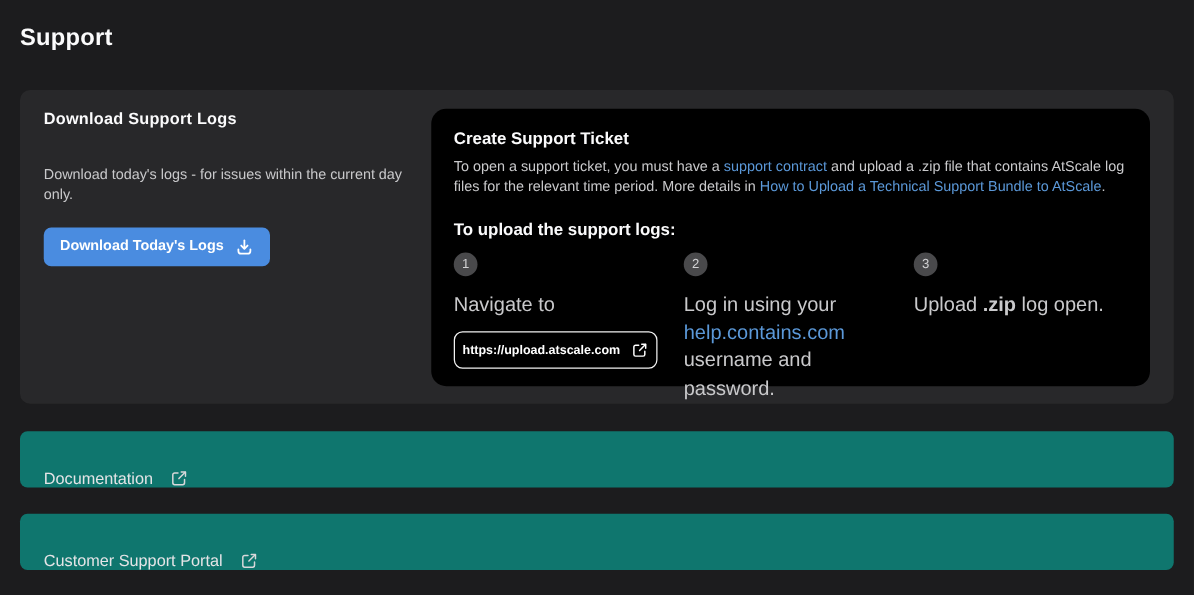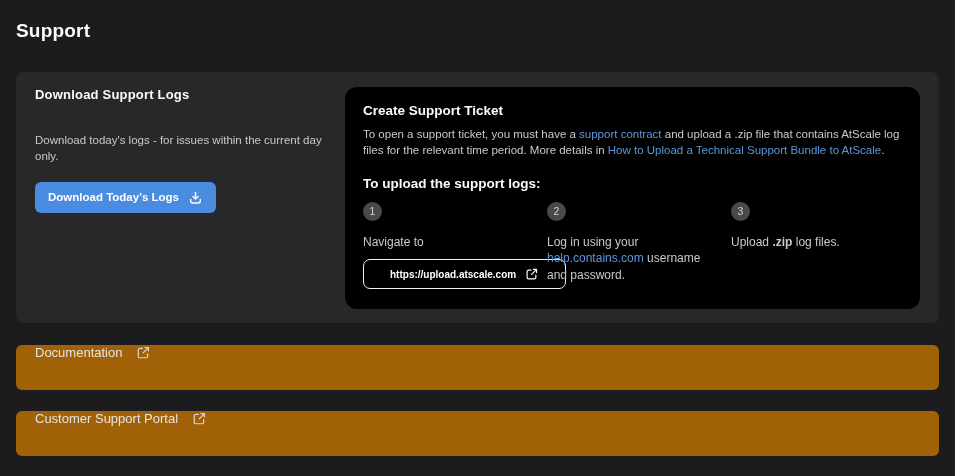--- a/index.html
+++ b/index.html
@@ -59,37 +59,37 @@
   }
   .step { width: 184px; flex: 0 0 184px; }
   .step:last-child { flex: 1; }
   .step-badge {
     width: 19px; height: 19px; border-radius: 50%;
     background: #49494b; color: #d2d2d4;
     display: flex; align-items: center; justify-content: center;
     font-size: 10.5px;
   }
   .step-text {
-    margin-top: 13px; font-size: 12px; line-height: 1.4; color: #c9c9cb;
+    margin-top: 13px; font-size: 16px; line-height: 1.4; color: #c9c9cb;
     padding-right: 14px;
   }
   .url-btn {
     margin-top: 9px;
     display: inline-flex; align-items: center; gap: 9px;
     background: transparent; color: #ffffff;
     border: 1px solid #f2f2f2; border-radius: 7px;
-    padding: 7px 26px;
+    padding: 7px 6px;
     font-family: inherit; font-size: 10px; font-weight: bold;
     cursor: pointer;
   }
   .link-row {
     position: absolute; left: 16px;
     width: 923px; height: 45px;
-    background: #a16207; border-radius: 6px;
-    display: flex; align-items: flex-start;
+    background: #0f766e; border-radius: 6px;
+    display: flex; align-items: flex-end;
     padding-left: 19px; gap: 14px;
     font-size: 13px; color: #e4e4e6;
     cursor: pointer;
   }
   .row-doc { top: 345px; }
   .row-portal { top: 411px; }
   .icon { display: inline-flex; flex: none; }
   svg { display: block; }
 </style>
 </head>
@@ -137,21 +137,21 @@
         </button>
       </div>
 
       <div class="step">
         <div class="step-badge">2</div>
         <p class="step-text"><span>Log in using your </span><a class="link">help.contains.com</a><span> username and password.</span></p>
       </div>
 
       <div class="step">
         <div class="step-badge">3</div>
-        <p class="step-text"><span>Upload </span><b>.zip</b><span> log files.</span></p>
+        <p class="step-text"><span>Upload </span><b>.zip</b><span> log open.</span></p>
       </div>
 
     </div>
   </div>
 
 </section>
 
 <div class="link-row row-doc">
   <span>Documentation</span>
   <span class="icon">

